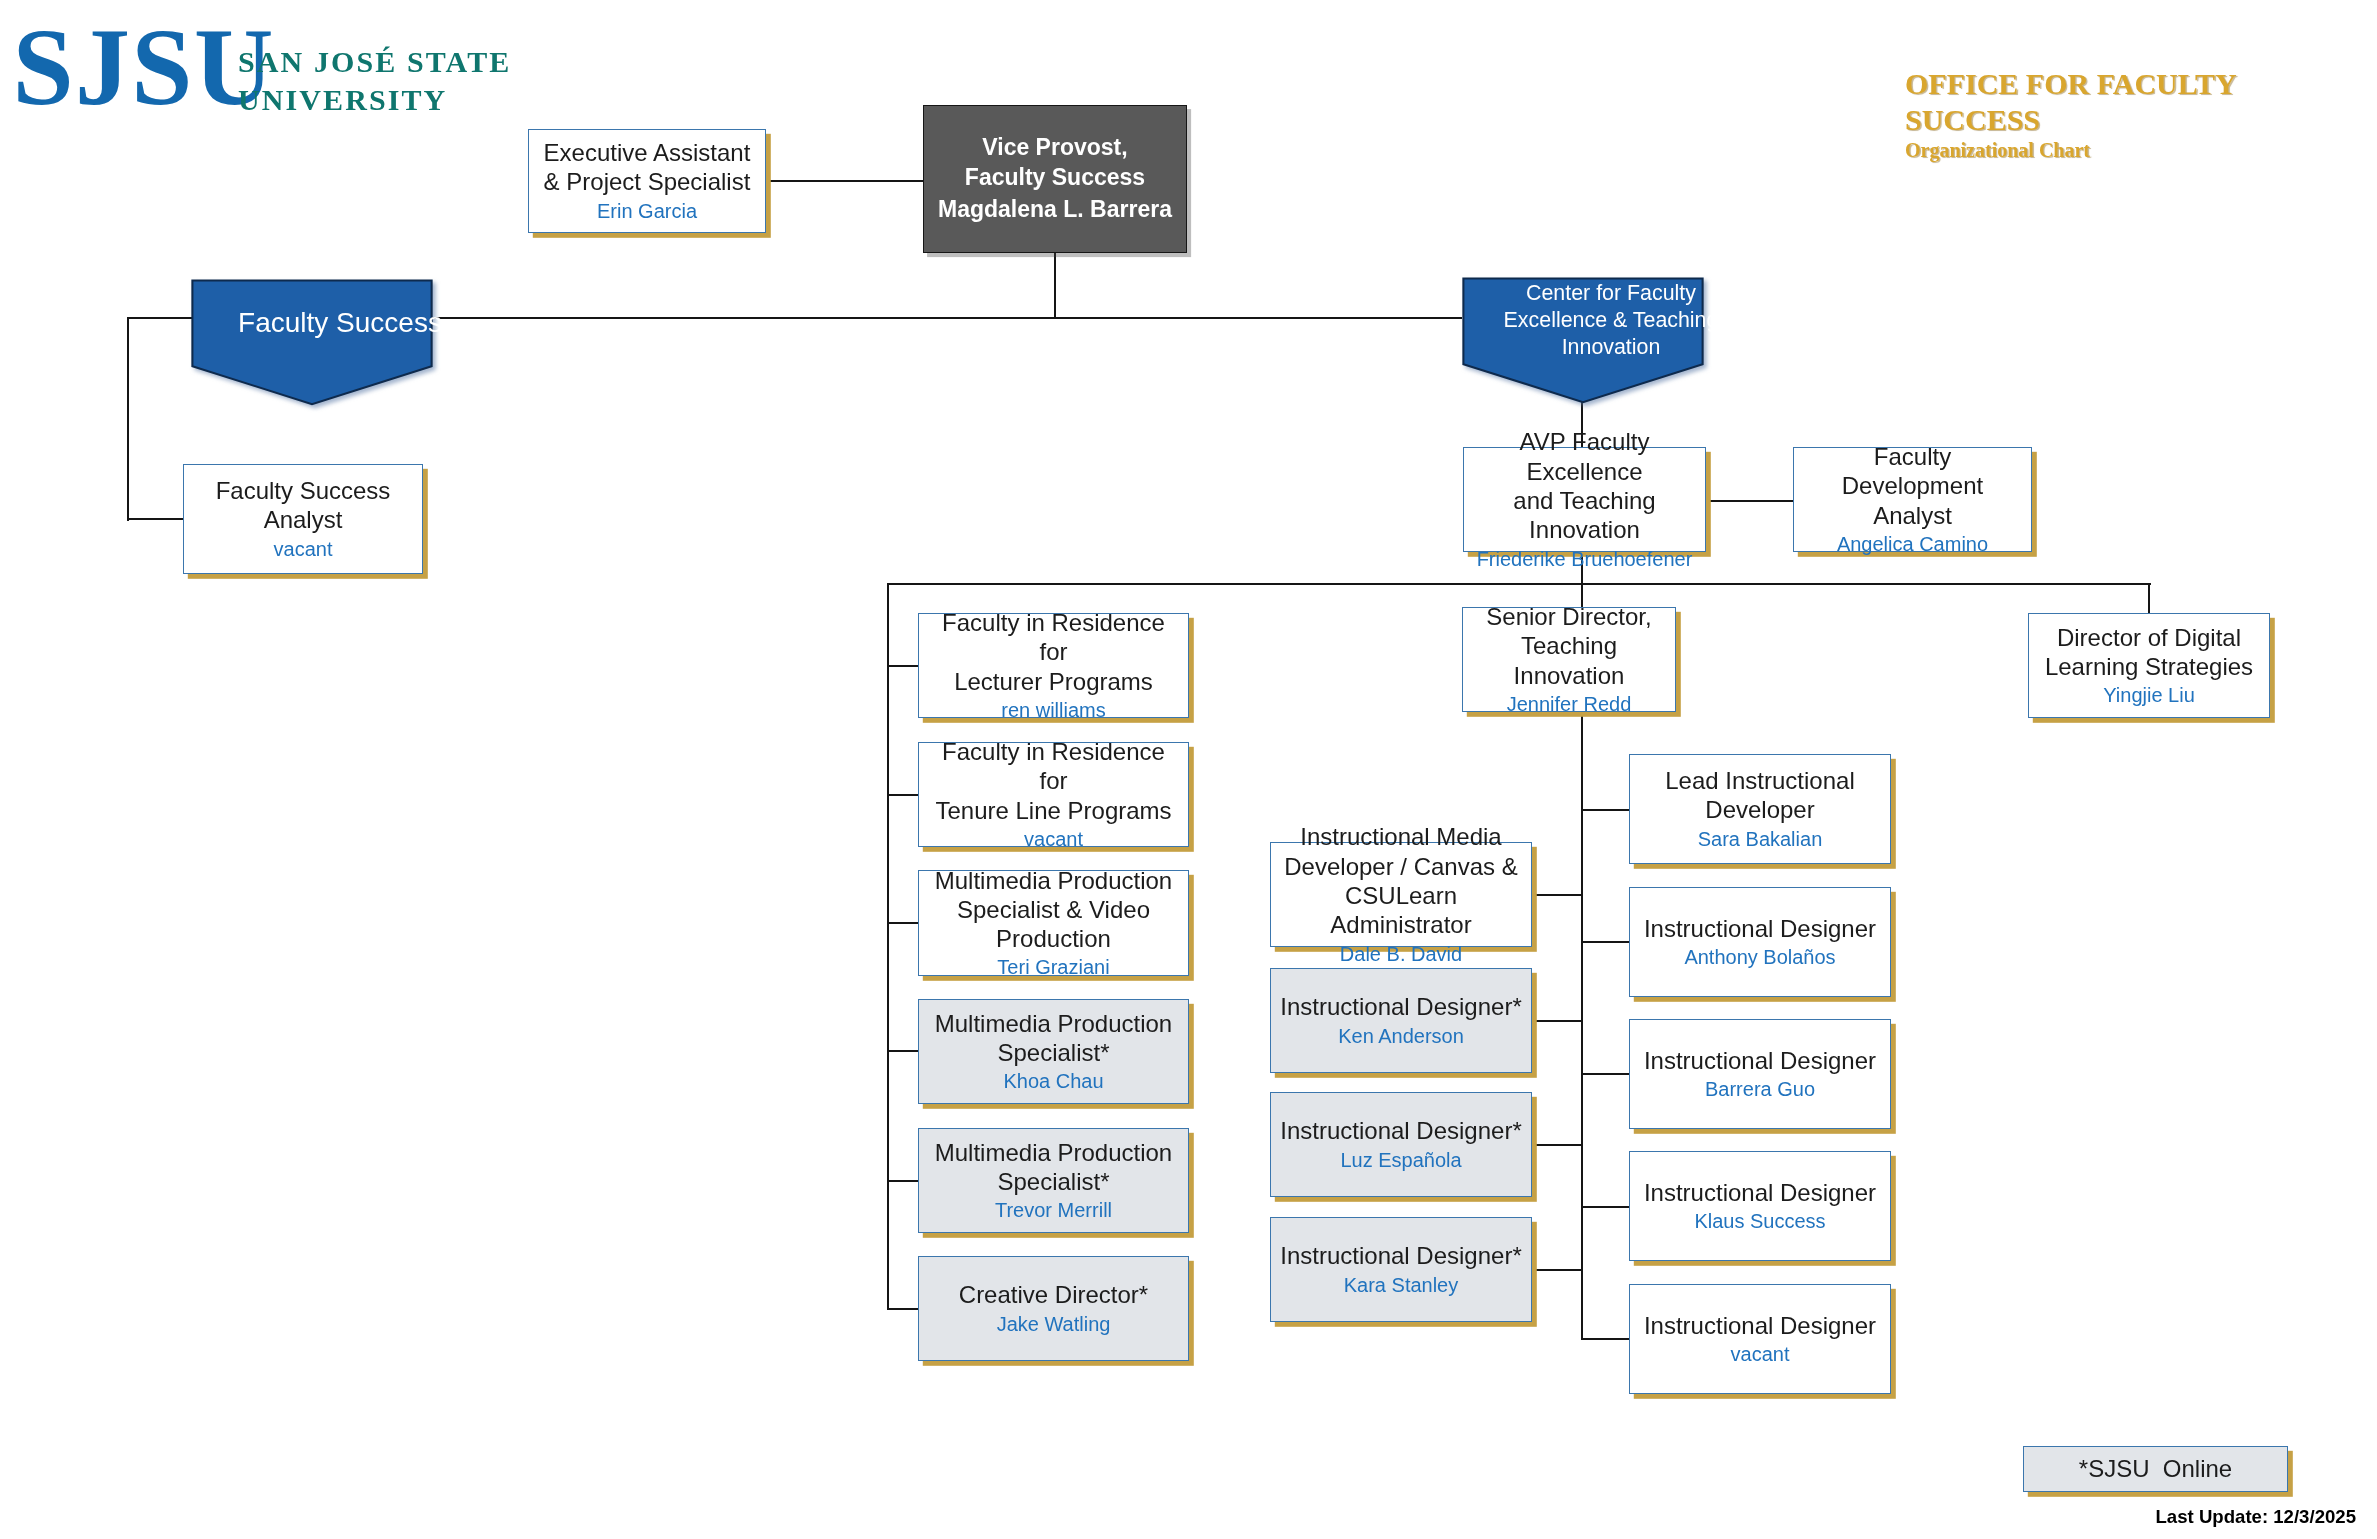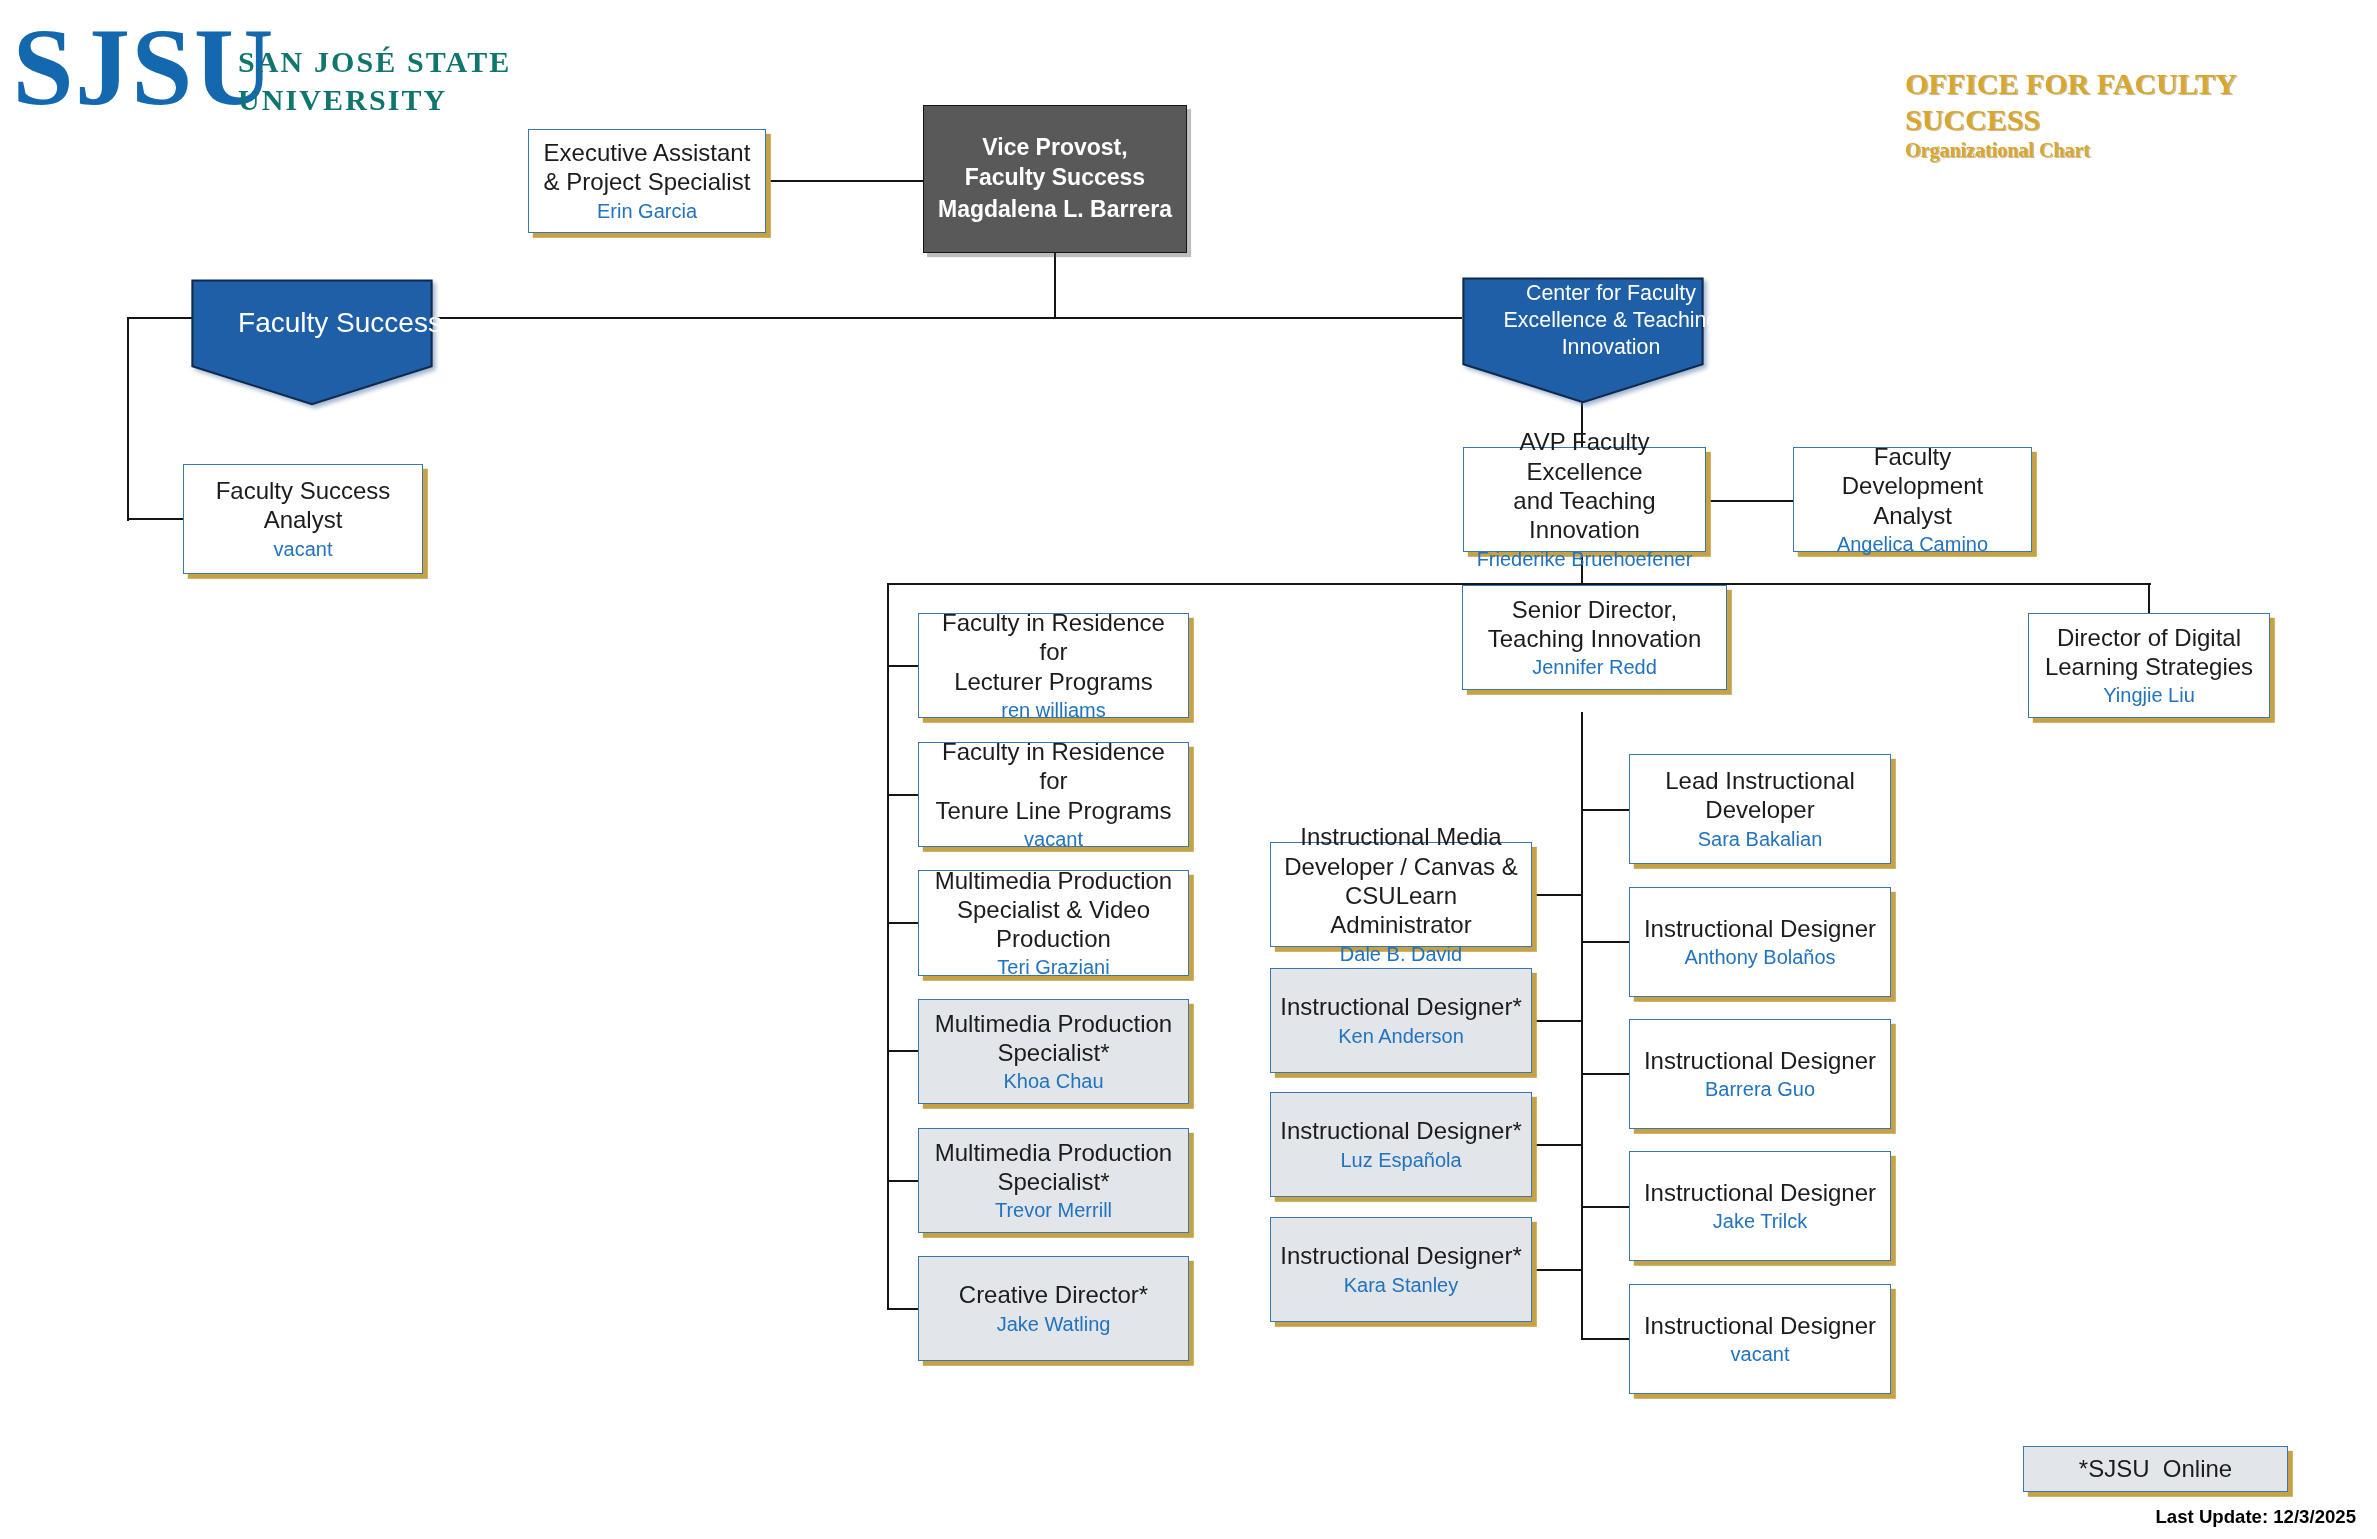--- a/index.html
+++ b/index.html
@@ -148,21 +148,21 @@
 and Teaching Innovation</div>
     <div class="person">Friederike Bruehoefener</div>
   </div>
 
   <div class="box" style="left:1793px;top:447px;width:239px;height:105px">
     <div class="title">Faculty
 Development Analyst</div>
     <div class="person">Angelica Camino</div>
   </div>
 
-  <div class="box" style="left:1462px;top:585px;width:265px;height:105px">
+  <div class="box" style="left:1462px;top:607px;width:214px;height:105px">
     <div class="title">Senior Director,
 Teaching Innovation</div>
     <div class="person">Jennifer Redd</div>
   </div>
 
   <div class="box" style="left:2028px;top:613px;width:242px;height:105px">
     <div class="title">Director of Digital
 Learning Strategies</div>
     <div class="person">Yingjie Liu</div>
   </div>
@@ -236,21 +236,21 @@
     <div class="person">Anthony Bolaños</div>
   </div>
 
   <div class="box" style="left:1629px;top:1019px;width:262px;height:110px">
     <div class="title">Instructional Designer</div>
     <div class="person">Barrera Guo</div>
   </div>
 
   <div class="box" style="left:1629px;top:1151px;width:262px;height:110px">
     <div class="title">Instructional Designer</div>
-    <div class="person">Jake Trilck</div>
+    <div class="person">Klaus Success</div>
   </div>
 
   <div class="box" style="left:1629px;top:1284px;width:262px;height:110px">
     <div class="title">Instructional Designer</div>
     <div class="person">vacant</div>
   </div>
 
   <div class="box gray" style="left:2023px;top:1446px;width:265px;height:46px">
     <div class="title">*SJSU  Online</div>
   </div>

